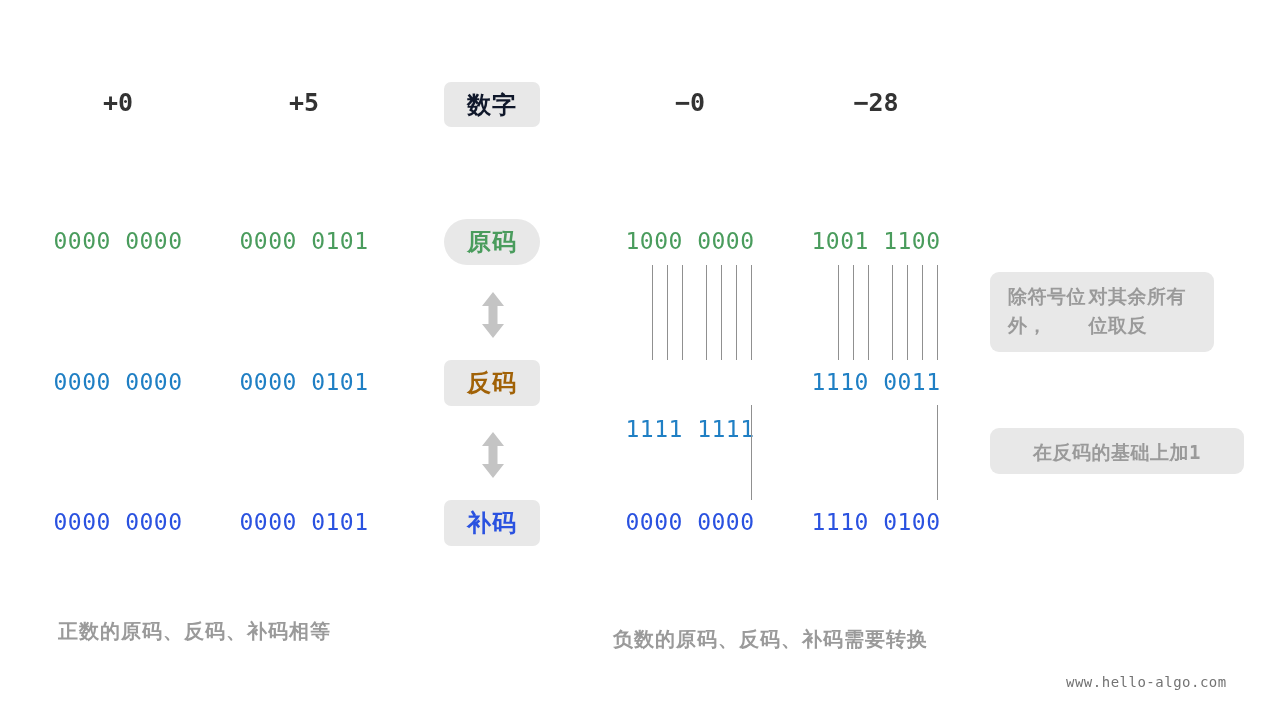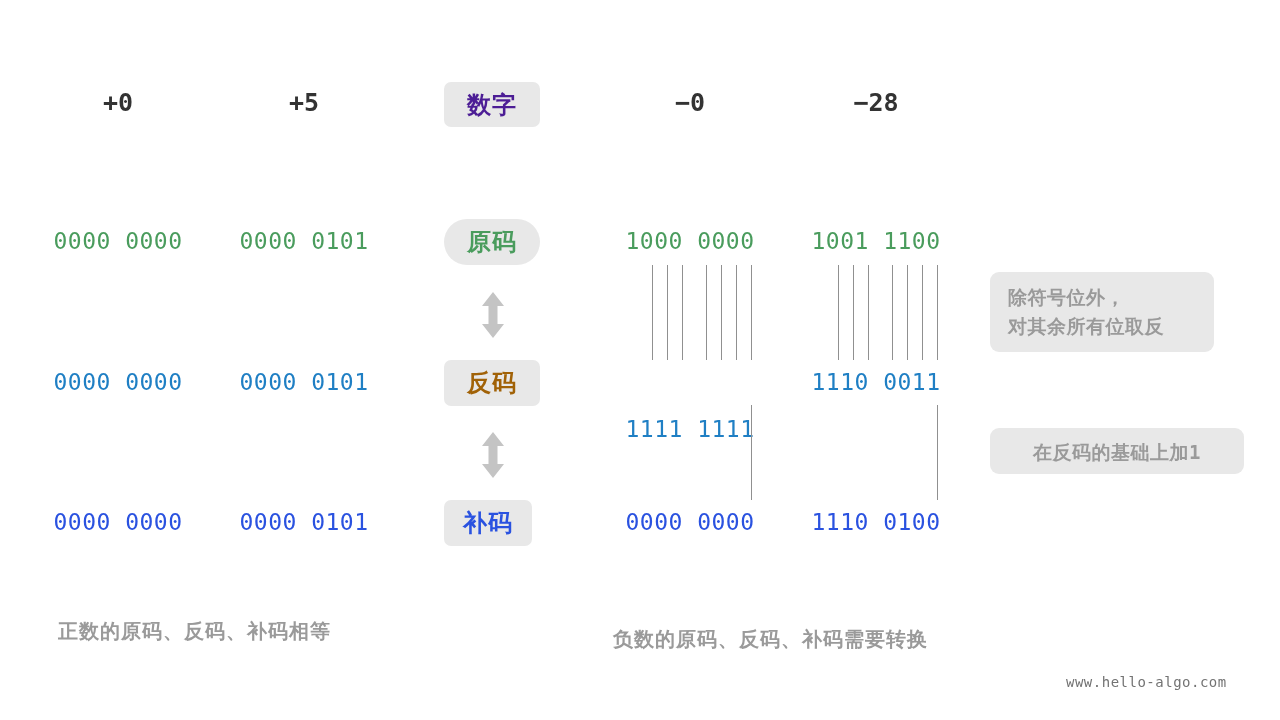--- a/index.html
+++ b/index.html
@@ -28,21 +28,21 @@
   .pill {
     background: #e8e8e8;
     border-radius: 7px;
     display: flex;
     align-items: center;
     justify-content: center;
     font-weight: bold;
     font-size: 24px;
     letter-spacing: 1px;
   }
-  .pill-head { color: #4c1d95; }
+  .pill-head { color: #0f172a; }
 
   
   .bits {
     font-family: "DejaVu Sans Mono", "Liberation Mono", monospace;
     font-size: 23px;
     font-weight: normal;
     letter-spacing: 0.5px;
     text-align: center;
     white-space: pre;
   }
@@ -62,21 +62,21 @@
 
   
   .note {
     background: #e8e8e8;
     border-radius: 9px;
     color: #9a9a9a;
     font-weight: bold;
     font-size: 19px;
     line-height: 29px;
     display: flex;
-    flex-direction: column;
+    flex-direction: row;
     justify-content: center;
     padding: 10px 18px;
     letter-spacing: 0.5px;
   }
   .note .mono-one {
     font-family: "DejaVu Sans Mono", "Liberation Mono", monospace;
   }
 
   
   .caption {
@@ -127,21 +127,21 @@
   <div class="abs pill" style="left:444px; top:360px; width:96px; height:46px; color:#a16207;">反码</div>
 
   <div class="abs bits c-blue" style="left:620px; top:369px; width:140px;margin-top:47px;">1111 1111</div>
 
   <div class="abs bits c-blue" style="left:806px; top:369px; width:140px;">1110 0011</div>
 
   <div class="abs bits c-royal" style="left:48px; top:509px; width:140px;">0000 0000</div>
 
   <div class="abs bits c-royal" style="left:234px; top:509px; width:140px;">0000 0101</div>
 
-  <div class="abs pill" style="left:444px; top:500px; width:88px; height:46px; color:#2a52e0;">补码</div>
+  <div class="abs pill" style="left:444px; top:500px; width:96px; height:46px; color:#2a52e0;">补码</div>
 
   <div class="abs bits c-royal" style="left:620px; top:509px; width:140px;">0000 0000</div>
 
   <div class="abs bits c-royal" style="left:806px; top:509px; width:140px;">1110 0100</div>
 
   <div class="abs dbl-arrow" style="left:478px; top:290px;">
     <svg width="30" height="50" viewBox="0 0 30 50">
       <path d="M15 2 L26 16 L19.5 16 L19.5 34 L26 34 L15 48 L4 34 L10.5 34 L10.5 16 L4 16 Z" fill="#c4c4c4"></path>
     </svg>
   </div>

